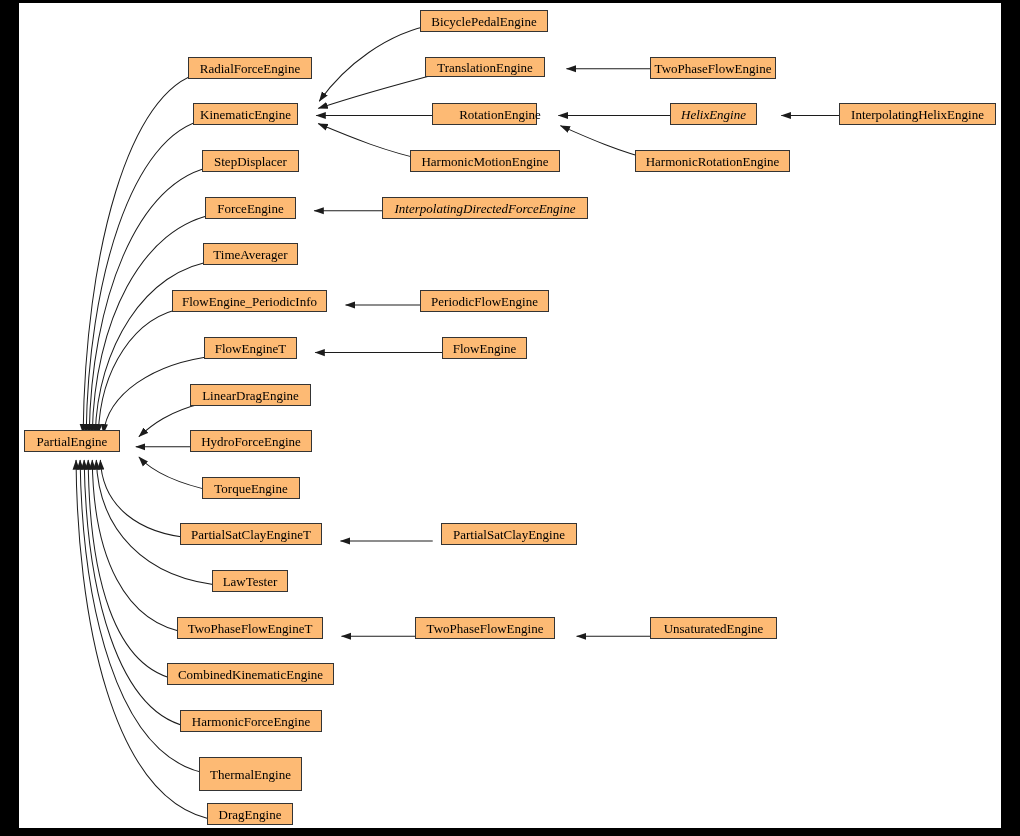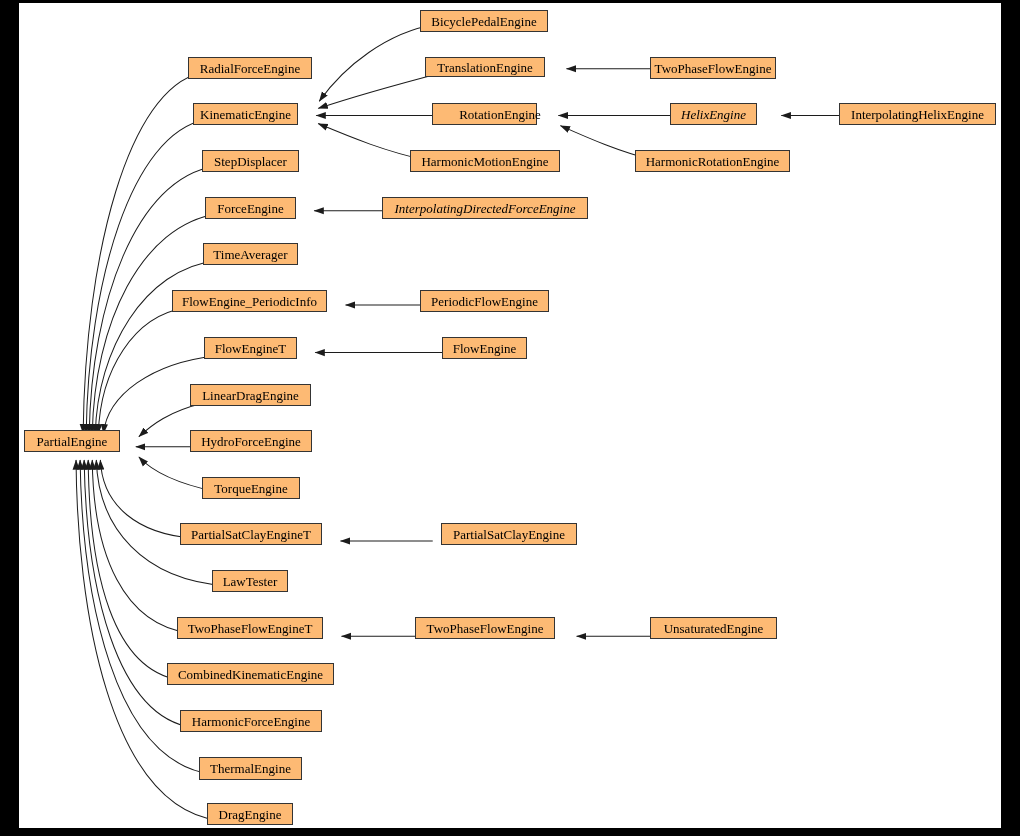--- a/index.html
+++ b/index.html
@@ -105,21 +105,21 @@
         <div class="node" style="left: 153px; top: 287px; width: 155px; height: 22px;">FlowEngine_PeriodicInfo</div>
         <div class="node" style="left: 185px; top: 334px; width: 93px; height: 22px;">FlowEngineT</div>
         <div class="node" style="left: 171px; top: 381px; width: 121px; height: 22px;">LinearDragEngine</div>
         <div class="node" style="left: 171px; top: 427px; width: 122px; height: 22px;">HydroForceEngine</div>
         <div class="node" style="left: 183px; top: 474px; width: 98px; height: 22px;">TorqueEngine</div>
         <div class="node" style="left: 161px; top: 520px; width: 142px; height: 22px;">PartialSatClayEngineT</div>
         <div class="node" style="left: 193px; top: 567px; width: 76px; height: 22px;">LawTester</div>
         <div class="node" style="left: 158px; top: 614px; width: 146px; height: 22px;">TwoPhaseFlowEngineT</div>
         <div class="node" style="left: 148px; top: 660px; width: 167px; height: 22px;">CombinedKinematicEngine</div>
         <div class="node" style="left: 161px; top: 707px; width: 142px; height: 22px;">HarmonicForceEngine</div>
-        <div class="node" style="left: 180px; top: 754px; width: 103px; height: 23px;">ThermalEngine</div>
+        <div class="node" style="left: 180px; top: 754px; width: 103px; height: 34px;">ThermalEngine</div>
         <div class="node" style="left: 188px; top: 800px; width: 86px; height: 22px;">DragEngine</div>
         <div class="node" style="left: 401px; top: 7px; width: 128px; height: 22px;">BicyclePedalEngine</div>
         <div class="node" style="left: 406px; top: 54px; width: 120px; height: 20px;">TranslationEngine</div>
         <div class="node" style="left: 413px; top: 100px; width: 105px; height: 22px; padding-left: 31px;">RotationEngine</div>
         <div class="node" style="left: 391px; top: 147px; width: 150px; height: 22px;">HarmonicMotionEngine</div>
         <div class="node" style="left: 363px; top: 194px; width: 206px; height: 22px; font-style: italic;">InterpolatingDirectedForceEngine</div>
         <div class="node" style="left: 401px; top: 287px; width: 129px; height: 22px;">PeriodicFlowEngine</div>
         <div class="node" style="left: 423px; top: 334px; width: 85px; height: 22px;">FlowEngine</div>
         <div class="node" style="left: 398px; top: 520px; width: 136px; height: 22px; margin-left: 24px;">PartialSatClayEngine</div>
         <div class="node" style="left: 396px; top: 614px; width: 140px; height: 22px;">TwoPhaseFlowEngine</div>

